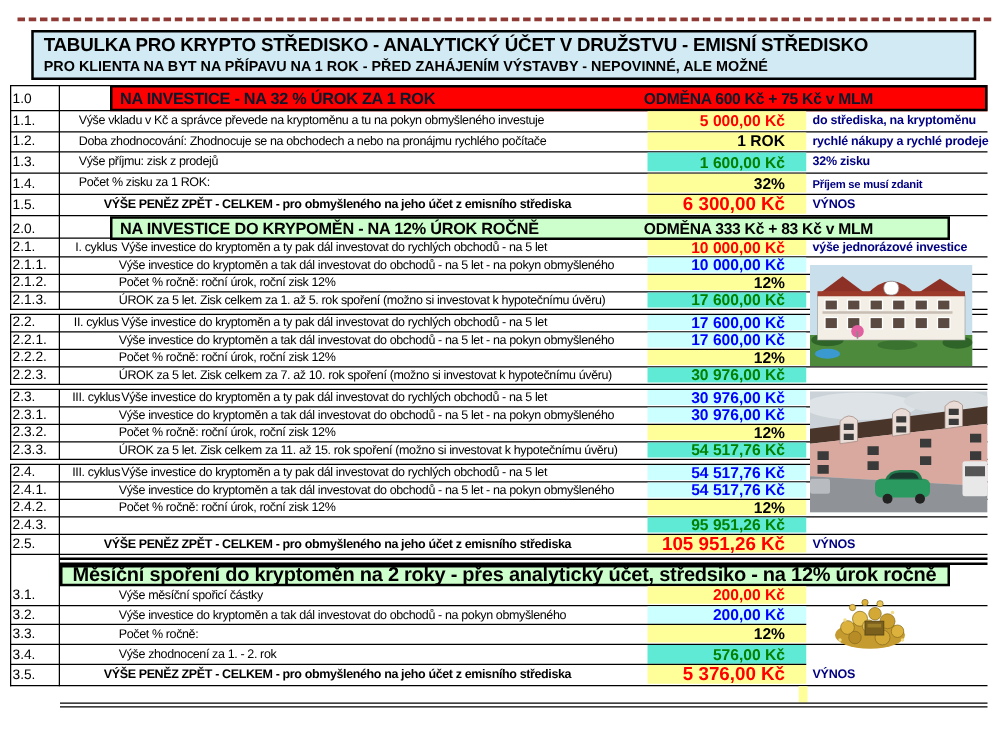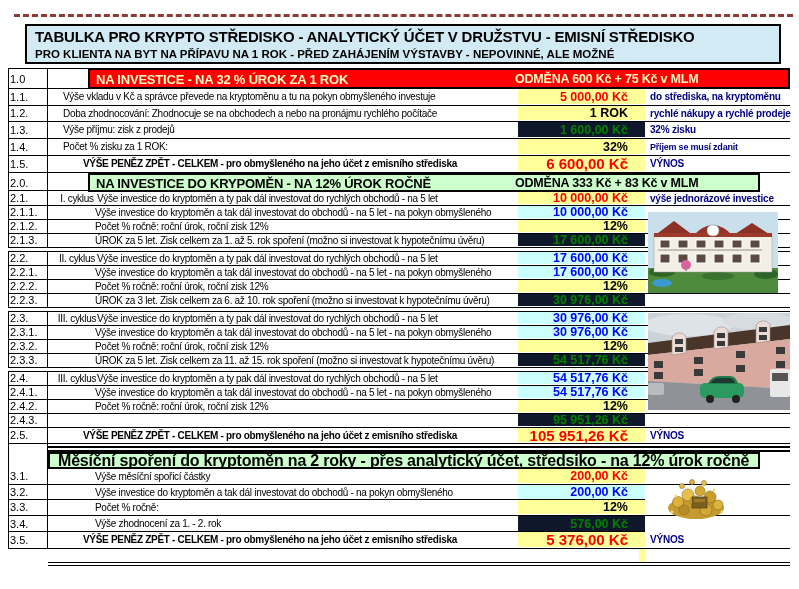--- a/index.html
+++ b/index.html
@@ -14,41 +14,41 @@
   .t2{font-size:11.5px;font-weight:bold;line-height:15px;white-space:nowrap;}
 
   .vline{position:absolute;width:1px;background:#000;}
   .hline{position:absolute;height:1px;background:#000;}
 
   .bar{position:absolute;box-sizing:border-box;border:2px solid #000;}
   .bar-l{position:absolute;left:6px;top:50%;transform:translateY(-50%);
          font-weight:bold;font-size:13px;white-space:nowrap;letter-spacing:-0.2px;}
   .bar-r{position:absolute;left:425px;top:50%;transform:translateY(-50%);
          font-weight:bold;font-size:12.5px;white-space:nowrap;letter-spacing:-0.2px;}
-  .bar-white{color:#fef9c3;}
+  .bar-white{color:#0f172a;}
   .num-free{position:absolute;display:flex;align-items:center;font-size:11px;}
 
   .row{position:absolute;left:8px;width:782px;box-sizing:border-box;border-bottom:1px solid #000;}
   .row.noborder{border-bottom:none;}
   .shortline{position:absolute;left:0;bottom:0;width:637px;height:1px;background:#000;}
   .num{position:absolute;left:2px;top:0;bottom:1px;display:flex;align-items:center;font-size:11px;}
   .desc{position:absolute;top:0;bottom:1px;display:flex;align-items:center;
         font-size:10px;letter-spacing:-0.3px;white-space:nowrap;}
   .d1{left:55px;}
   .dsub{left:87px;}
   .dcyc{left:89px;}
   .dtot{left:75px;font-weight:bold;font-size:10px;}
   .cyc{position:absolute;left:44px;width:50px;top:0;bottom:1px;display:flex;align-items:center;
        justify-content:center;font-size:10px;letter-spacing:-0.3px;white-space:nowrap;}
   .val{position:absolute;left:510px;width:127px;top:0;bottom:1px;display:flex;align-items:center;
        justify-content:flex-end;padding-right:17px;box-sizing:border-box;font-weight:bold;
        font-size:12.5px;white-space:nowrap;}
   .vy-red{background:#ffff99;color:#ff0000;}
   .vy-blk{background:#ffff99;color:#000;}
-  .vg{background:#0f172a;color:#008000;}
+  .vg{background:#5eead4;color:#008000;}
   .vc{background:#ccffff;color:#0000ff;}
   .vtot{background:#ffff99;color:#ff0000;font-size:15px;}
   .note{position:absolute;left:642px;top:0;bottom:1px;display:flex;align-items:center;
         font-size:10px;font-weight:bold;color:#000080;white-space:nowrap;letter-spacing:-0.2px;}
   .note-sm{font-size:9px;}
 
   .sep{position:absolute;left:8px;width:782px;height:4px;box-sizing:border-box;
        background:#fff;border-bottom:1px solid #000;}
   .thick-sep{position:absolute;left:48px;width:742px;top:446px;height:6px;box-sizing:border-box;
        border-top:2px solid #000;border-bottom:2px solid #000;}
@@ -102,21 +102,21 @@
   </div>
   <div class="row" style="top:139px;height:17px">
     <div class="num">1.4.</div>
     <div class="desc d1">Počet % zisku za 1 ROK:</div>
     <div class="val vy-blk">32%</div>
     <div class="note note-sm">Příjem se musí zdanit</div>
   </div>
   <div class="row" style="top:156px;height:17px">
     <div class="num">1.5.</div>
     <div class="desc dtot">VÝŠE PENĚZ ZPĚT - CELKEM  - pro obmyšleného na jeho účet z emisního střediska</div>
-    <div class="val vtot">6 600,00 Kč</div>
+    <div class="val vtot">6 300,00 Kč</div>
     <div class="note">VÝNOS</div>
   </div>
 
   <div class="num-free" style="left:10px;top:173px;height:19px">2.0.</div>
   <div class="bar" style="left:88px;top:173px;width:672px;height:19px;background:#ccffcc">
     <span class="bar-l">NA INVESTICE DO KRYPOMĚN - NA 12% ÚROK ROČNĚ</span>
     <span class="bar-r">ODMĚNA 333 Kč + 83 Kč v MLM</span>
   </div>
 
   <div class="row" style="top:192px;height:14px">
@@ -154,21 +154,21 @@
     <div class="desc dsub">Výše investice do kryptoměn a tak dál investovat do obchodů - na 5 let - na pokyn obmyšleného</div>
     <div class="val vc">17 600,00 Kč</div>
   </div>
   <div class="row" style="top:280px;height:14px">
     <div class="num">2.2.2.</div>
     <div class="desc dsub">Počet % ročně: roční úrok, roční zisk  12%</div>
     <div class="val vy-blk">12%</div>
   </div>
   <div class="row" style="top:294px;height:14px">
     <div class="num">2.2.3.</div>
-    <div class="desc dsub">ÚROK za 3 let. Zisk celkem za 6. až 10. rok spoření (možno si investovat k hypotečnímu úvěru)</div>
+    <div class="desc dsub">ÚROK za 5 let. Zisk celkem za 7. až 10. rok spoření (možno si investovat k hypotečnímu úvěru)</div>
     <div class="val vg">30 976,00 Kč</div>
   </div>
   <div class="sep" style="top:308px"></div>
 
   <div class="row" style="top:312px;height:14px">
     <div class="num">2.3.</div>
     <div class="cyc">III. cyklus</div>
     <div class="desc dcyc">Výše investice do kryptoměn a ty pak dál investovat do rychlých obchodů - na 5 let</div>
     <div class="val vc">30 976,00 Kč</div>
   </div>

